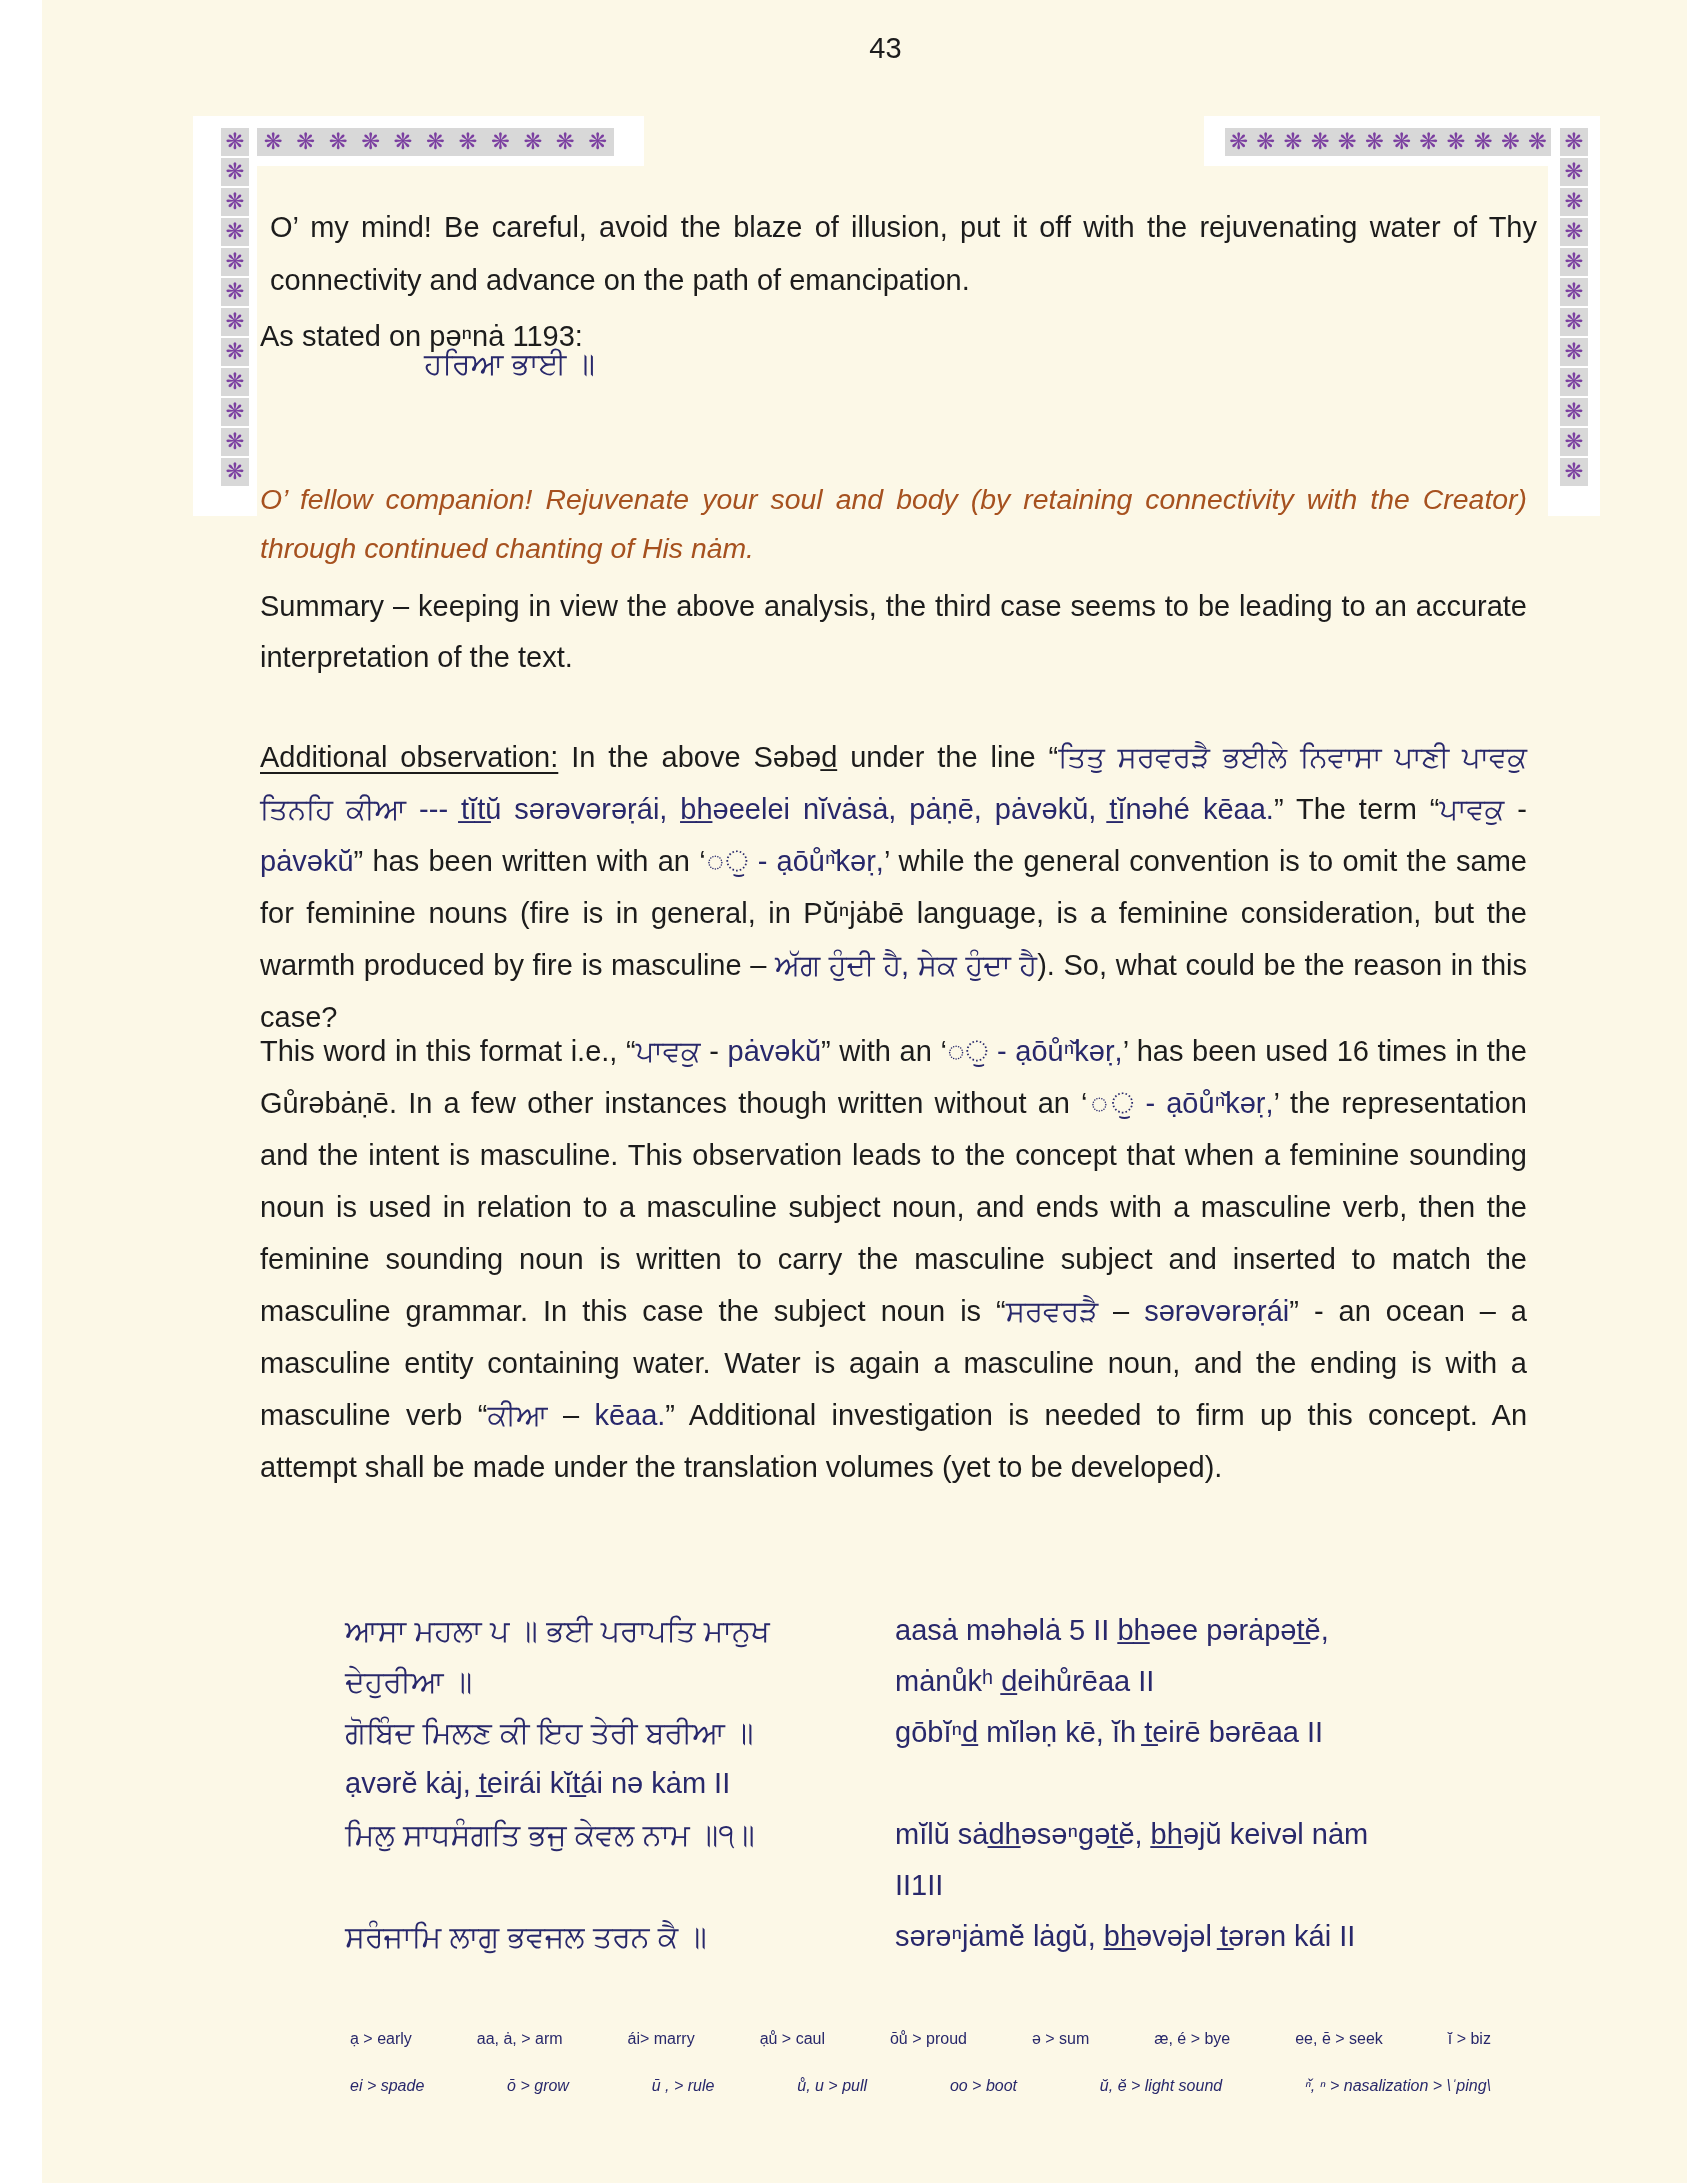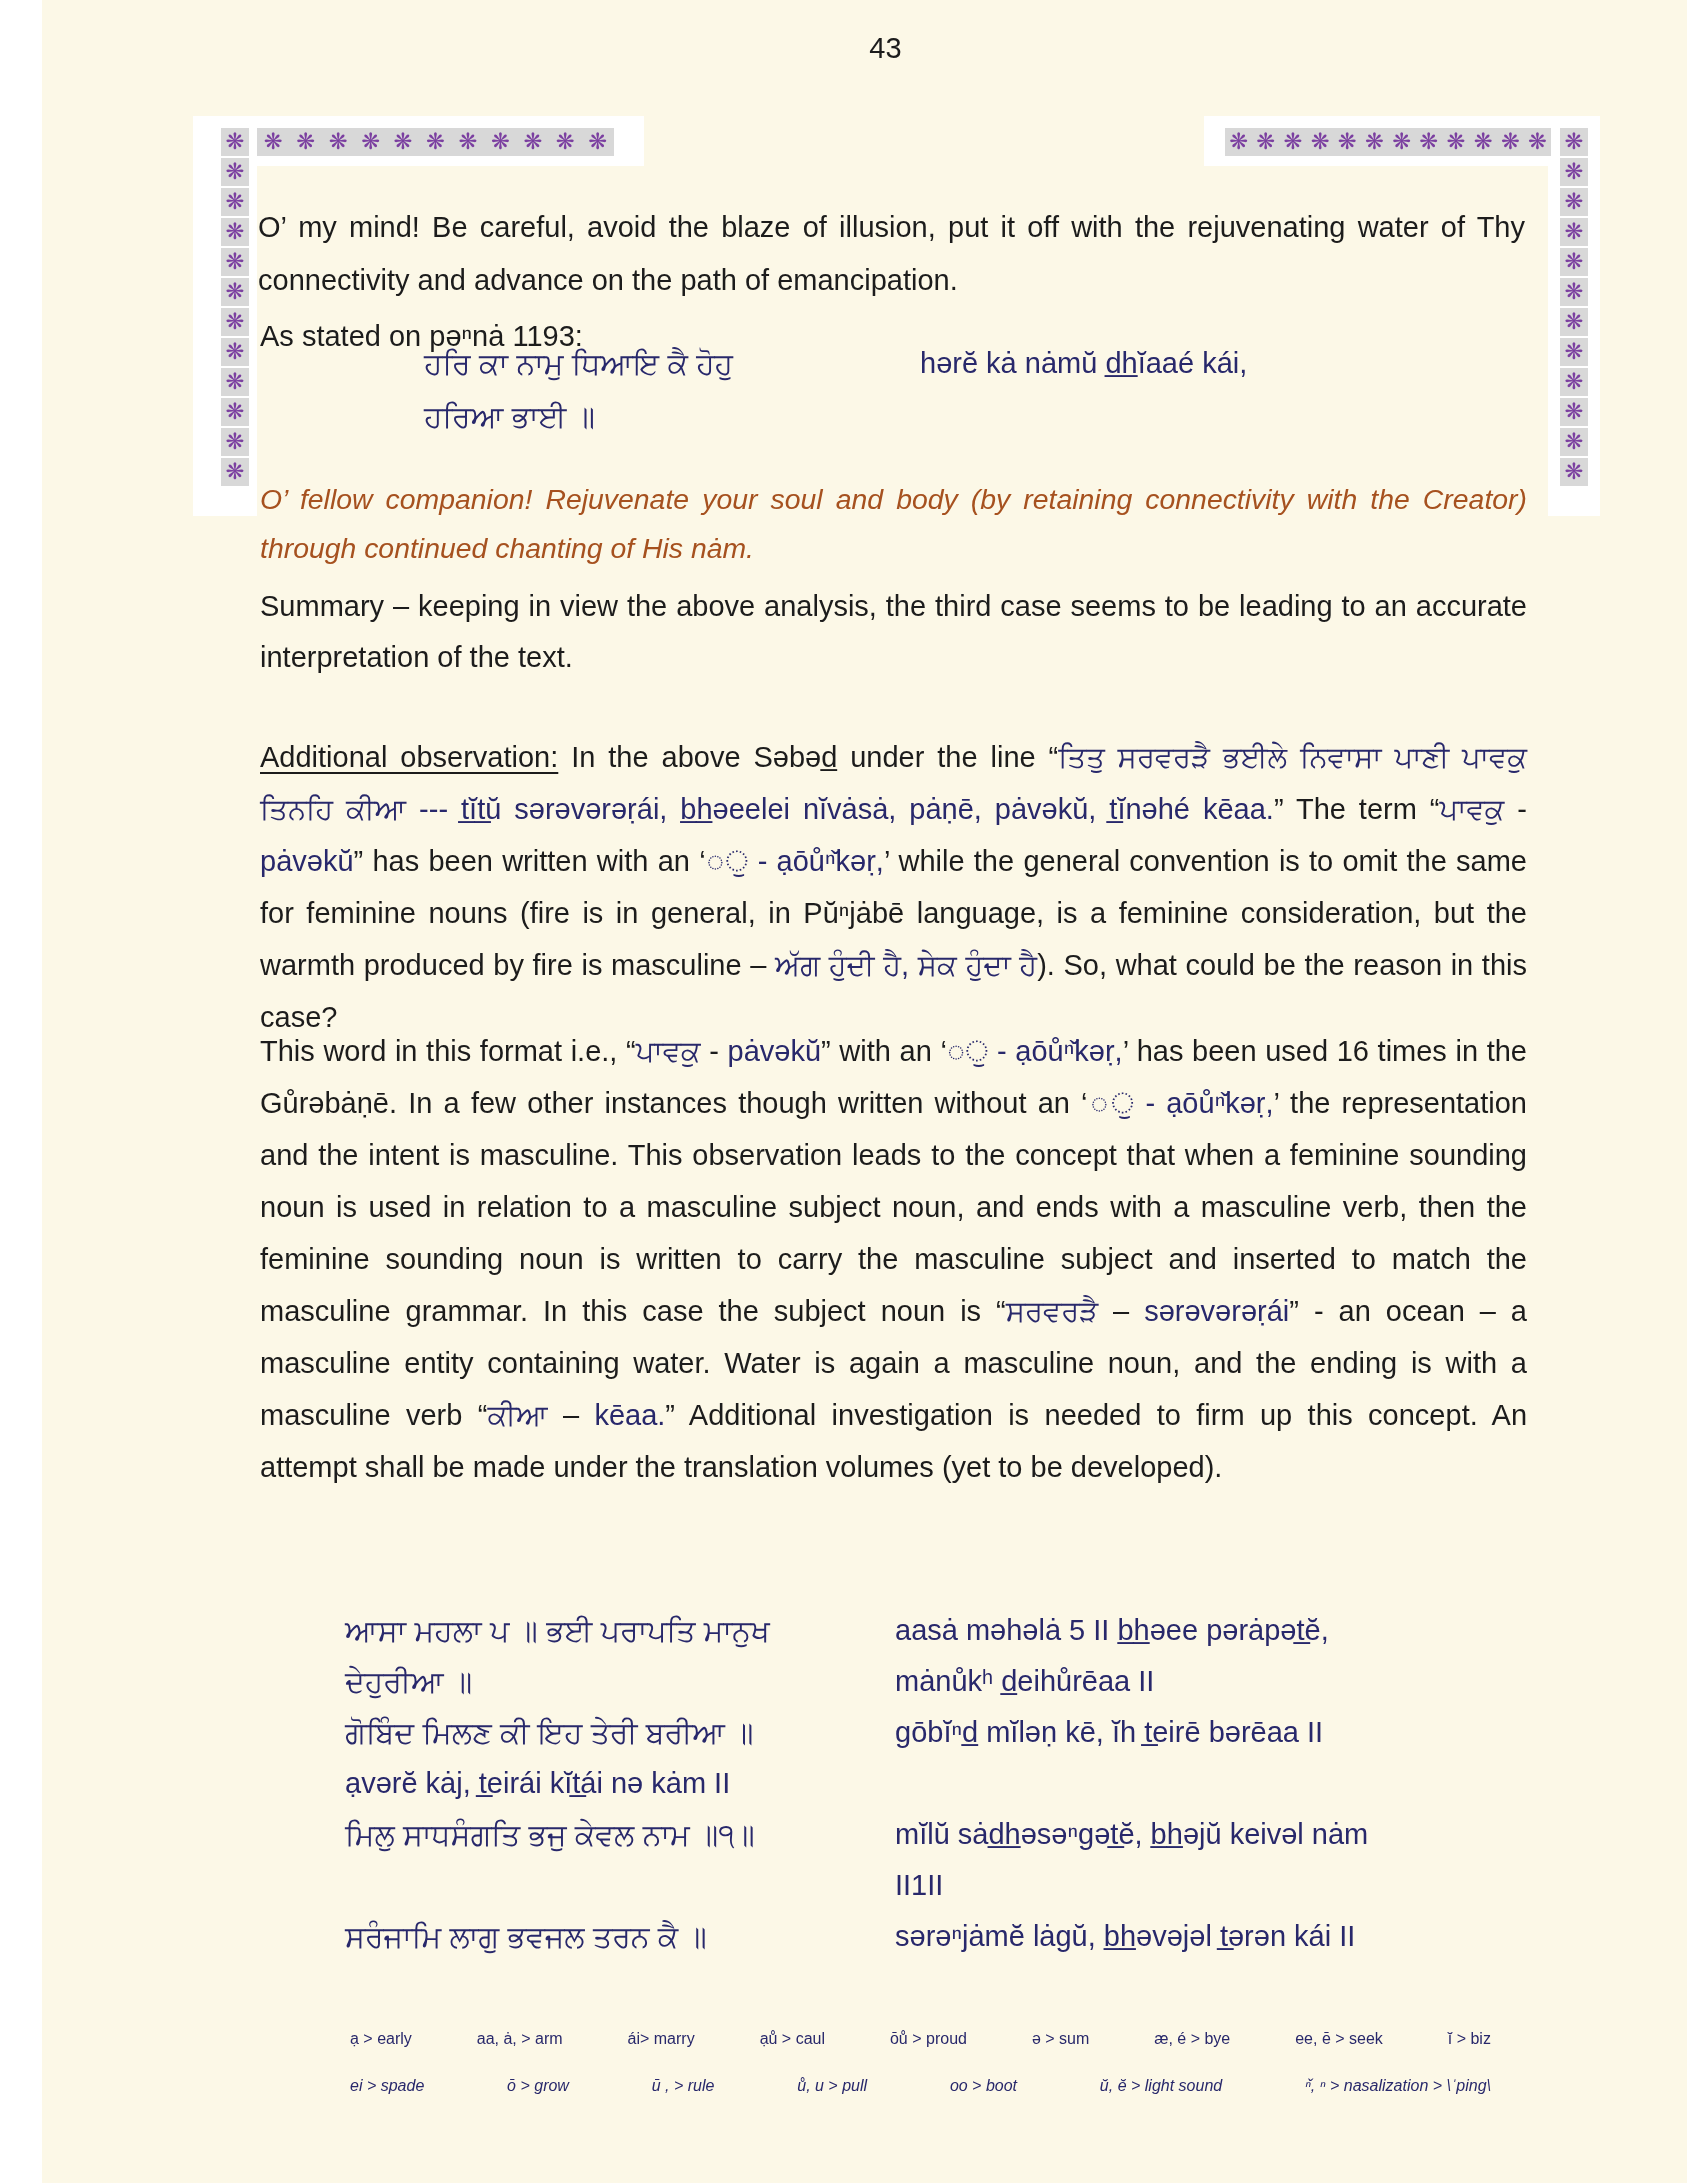--- a/index.html
+++ b/index.html
@@ -20,21 +20,21 @@
   #orn-row-left{left:215px;top:128px;width:357px;}
   #orn-row-right{left:1183px;top:128px;width:326px;}
   .orn-col{position:absolute;display:flex;flex-direction:column;gap:2px;}
   #orn-col-left{left:179px;top:128px;}
   #orn-col-right{left:1518px;top:128px;}
   .orn-cell{width:28px;height:28px;display:flex;align-items:center;justify-content:center;
     font-size:22.5px;line-height:28px;color:var(--purple,#7B3FA0);}
   .orn-col .orn-cell{background:var(--ornament_bg,#D8D8D8);}
   .block{position:absolute;}
   .body-par{font-size:29px;line-height:53px;text-align:justify;}
-  #par-intro{left:216px;top:172px;width:1267px;}
+  #par-intro{left:228px;top:172px;width:1267px;}
   #par-as-stated{left:218px;top:281px;width:1267px;text-align:left;}
   #par-translation{left:218px;top:447px;width:1267px;font-size:28.4px;line-height:49px;
     font-style:italic;color:var(--brown,#A6511F);text-align:justify;}
   #par-summary{left:218px;top:552px;width:1267px;line-height:51px;}
   #par-additional{left:218px;top:702px;width:1267px;line-height:52px;}
   #par-thisword{left:218px;top:996px;width:1267px;line-height:52px;}
   .verse{display:block;}
   #verse1{left:382px;top:337px;width:1103px;--gmcol:496px;--pitch:53px;}
   #verse2{left:303px;top:1605px;width:1182px;--gmcol:550px;--pitch:51px;}
   .vrow{display:grid;grid-template-columns:var(--gmcol) 1fr;align-items:start;min-height:var(--pitch);}
@@ -115,24 +115,20 @@
       <span class="orn-cell">❋</span>
       <span class="orn-cell">❋</span>
     </div>
 
   <p class="block body-par" id="par-intro">O’ my mind! Be careful, avoid the blaze of illusion, put it off with the rejuvenating water of Thy connectivity and advance on the path of emancipation.</p>
 
   <p class="block body-par" id="par-as-stated">As stated on pəⁿnȧ 1193:</p>
 
   <div class="block verse" id="verse1">
       <div class="vrow">
-        <div class="gm-line">ਹਰਿ ਕਾ ਨਾਮੁ ਧਿਆਇ ਕੈ ਹੋਹੁ</div>
-        <div class="tr-line">hərĕ kȧ nȧmŭ d̲h̲ĭaaé kái,</div>
-      </div>
-      <div class="vrow">
         <div class="gm-line">ਹਰਿਆ ਭਾਈ ॥</div>
       </div>
     </div>
 
   <p class="block" id="par-translation">O’ fellow companion! Rejuvenate your soul and body (by retaining connectivity with the Creator) through continued chanting of His nȧm.</p>
 
   <p class="block body-par" id="par-summary">Summary – keeping in view the above analysis, the third case seems to be leading to an accurate interpretation of the text.</p>
 
   <p class="block body-par" id="par-additional"><span class="seg-u">Additional observation:</span><span class="seg-en"> In the above Səbəd̲ under the line “</span><span class="seg-gm">ਤਿਤੁ ਸਰਵਰੜੈ ਭਈਲੇ ਨਿਵਾਸਾ ਪਾਣੀ ਪਾਵਕੁ ਤਿਨਹਿ ਕੀਆ</span><span class="seg-tr"> --- </span><span class="seg-tr">t̲ĭt̲ŭ sərəvərəṛái, b̲h̲əeelei nĭvȧsȧ, pȧṇē, pȧvəkŭ, t̲ĭnəhé kēaa.</span><span class="seg-en">” The term “</span><span class="seg-gm">ਪਾਵਕੁ</span><span class="seg-en"> - </span><span class="seg-tr">pȧvəkŭ</span><span class="seg-en">” has been written with an ‘</span><span class="seg-tr">◌ੁ - ạōůⁿ̌kəṛ,</span><span class="seg-en">’ while the general convention is to omit the same for feminine nouns (fire is in general, in Pŭⁿjȧbē language, is a feminine consideration, but the warmth produced by fire is masculine – </span><span class="seg-gm">ਅੱਗ ਹੁੰਦੀ ਹੈ, ਸੇਕ ਹੁੰਦਾ ਹੈ</span><span class="seg-en">). So, what could be the reason in this case?</span></p>
 

